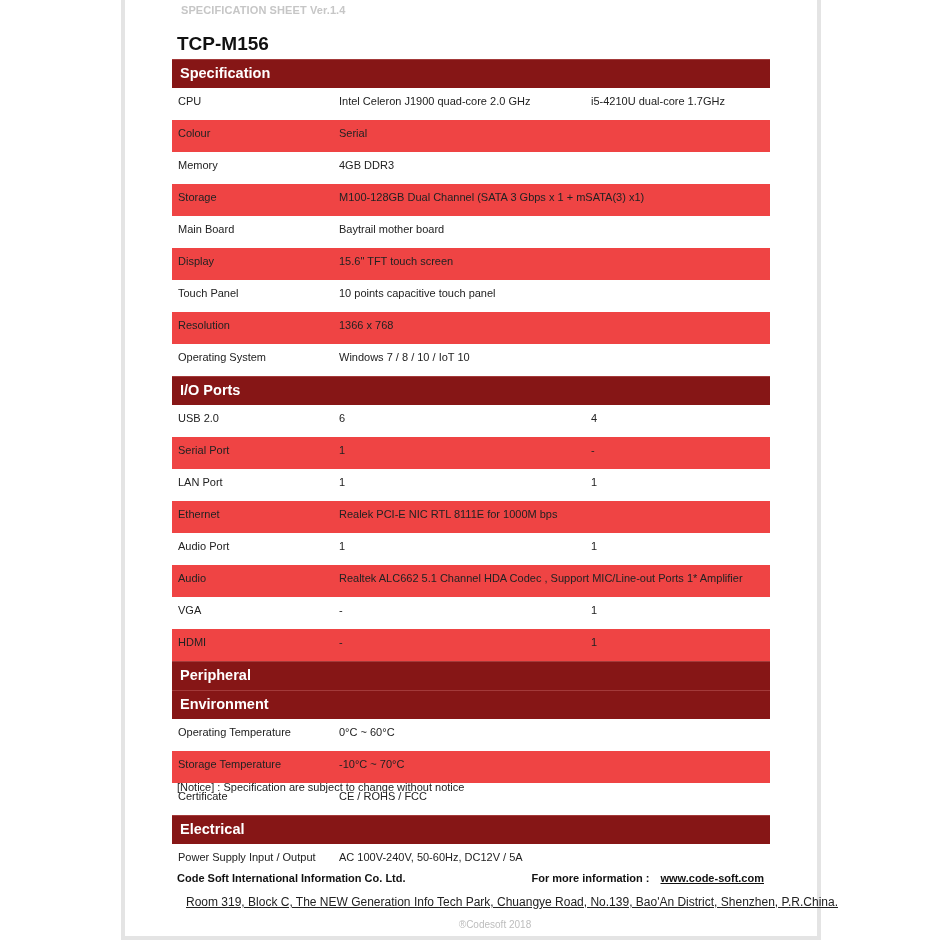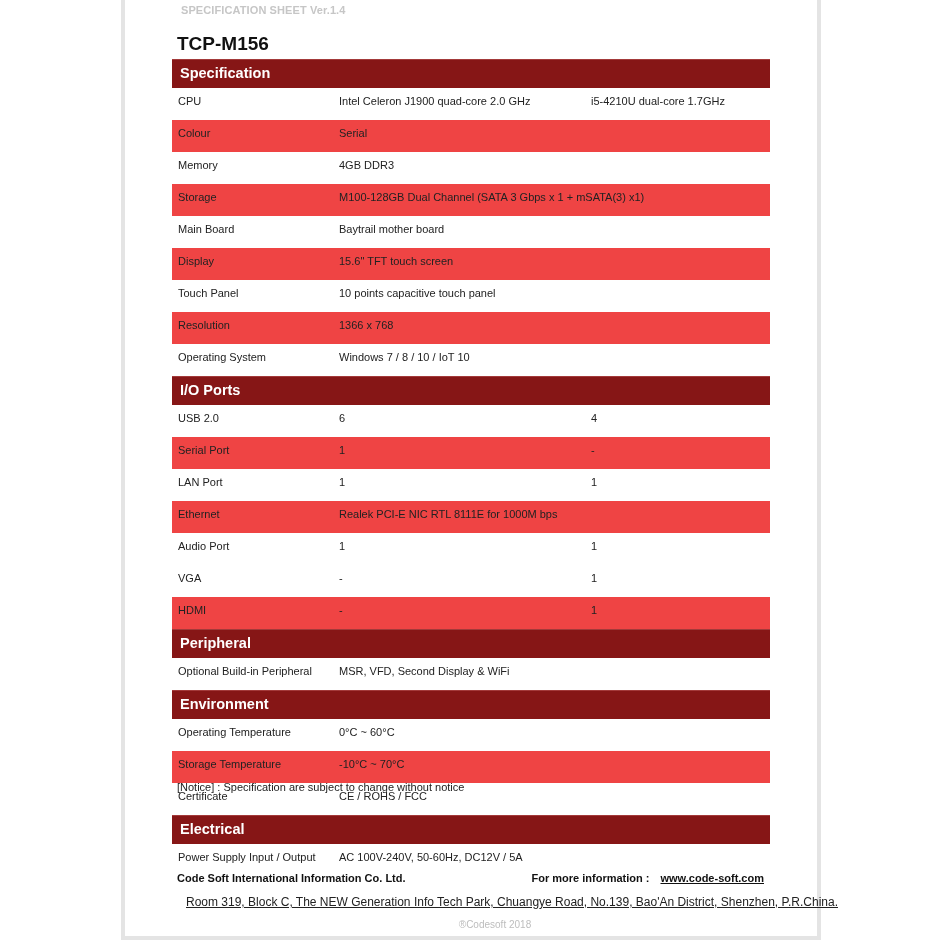--- a/index.html
+++ b/index.html
@@ -197,36 +197,36 @@
         <div class="row shaded">
           <span class="label">Ethernet</span>
           <span class="val1">Realek PCI-E NIC RTL 8111E for 1000M bps</span>
           <span class="val2"></span>
         </div>
         <div class="row">
           <span class="label">Audio Port</span>
           <span class="val1">1</span>
           <span class="val2">1</span>
         </div>
+        <div class="row shaded">
+          <span class="label">Audio</span>
+          <span class="val1">Realtek ALC662 5.1 Channel HDA Codec , Support MIC/Line-out Ports 1* Amplifier</span>
+          <span class="val2"></span>
+        </div>
         <div class="row">
           <span class="label">VGA</span>
           <span class="val1">-</span>
           <span class="val2">1</span>
         </div>
         <div class="row shaded">
           <span class="label">HDMI</span>
           <span class="val1">-</span>
           <span class="val2">1</span>
         </div>
         <div class="section-header">Peripheral</div>
-        <div class="row">
-          <span class="label">Optional Build-in Peripheral</span>
-          <span class="val1">MSR, VFD, Second Display &amp; WiFi</span>
-          <span class="val2"></span>
-        </div>
         <div class="section-header">Environment</div>
         <div class="row">
           <span class="label">Operating Temperature</span>
           <span class="val1">0°C ~ 60°C</span>
           <span class="val2"></span>
         </div>
         <div class="row shaded">
           <span class="label">Storage Temperature</span>
           <span class="val1">-10°C ~ 70°C</span>
           <span class="val2"></span>

